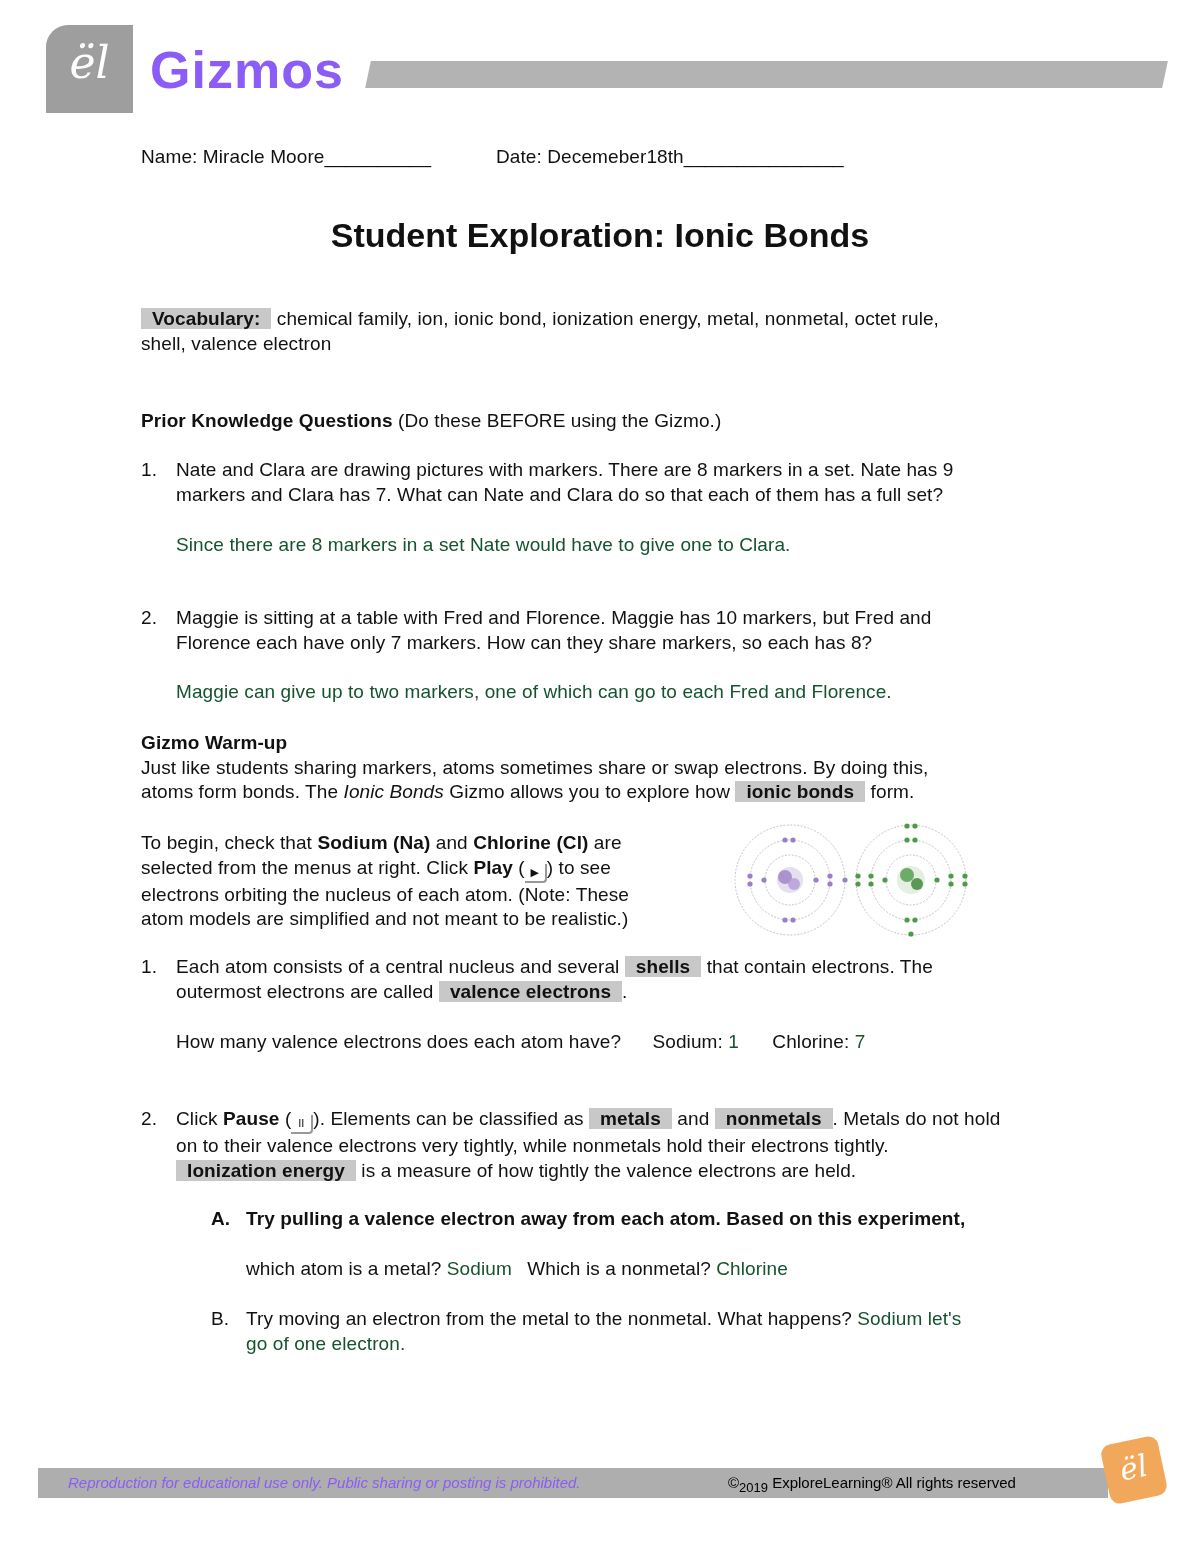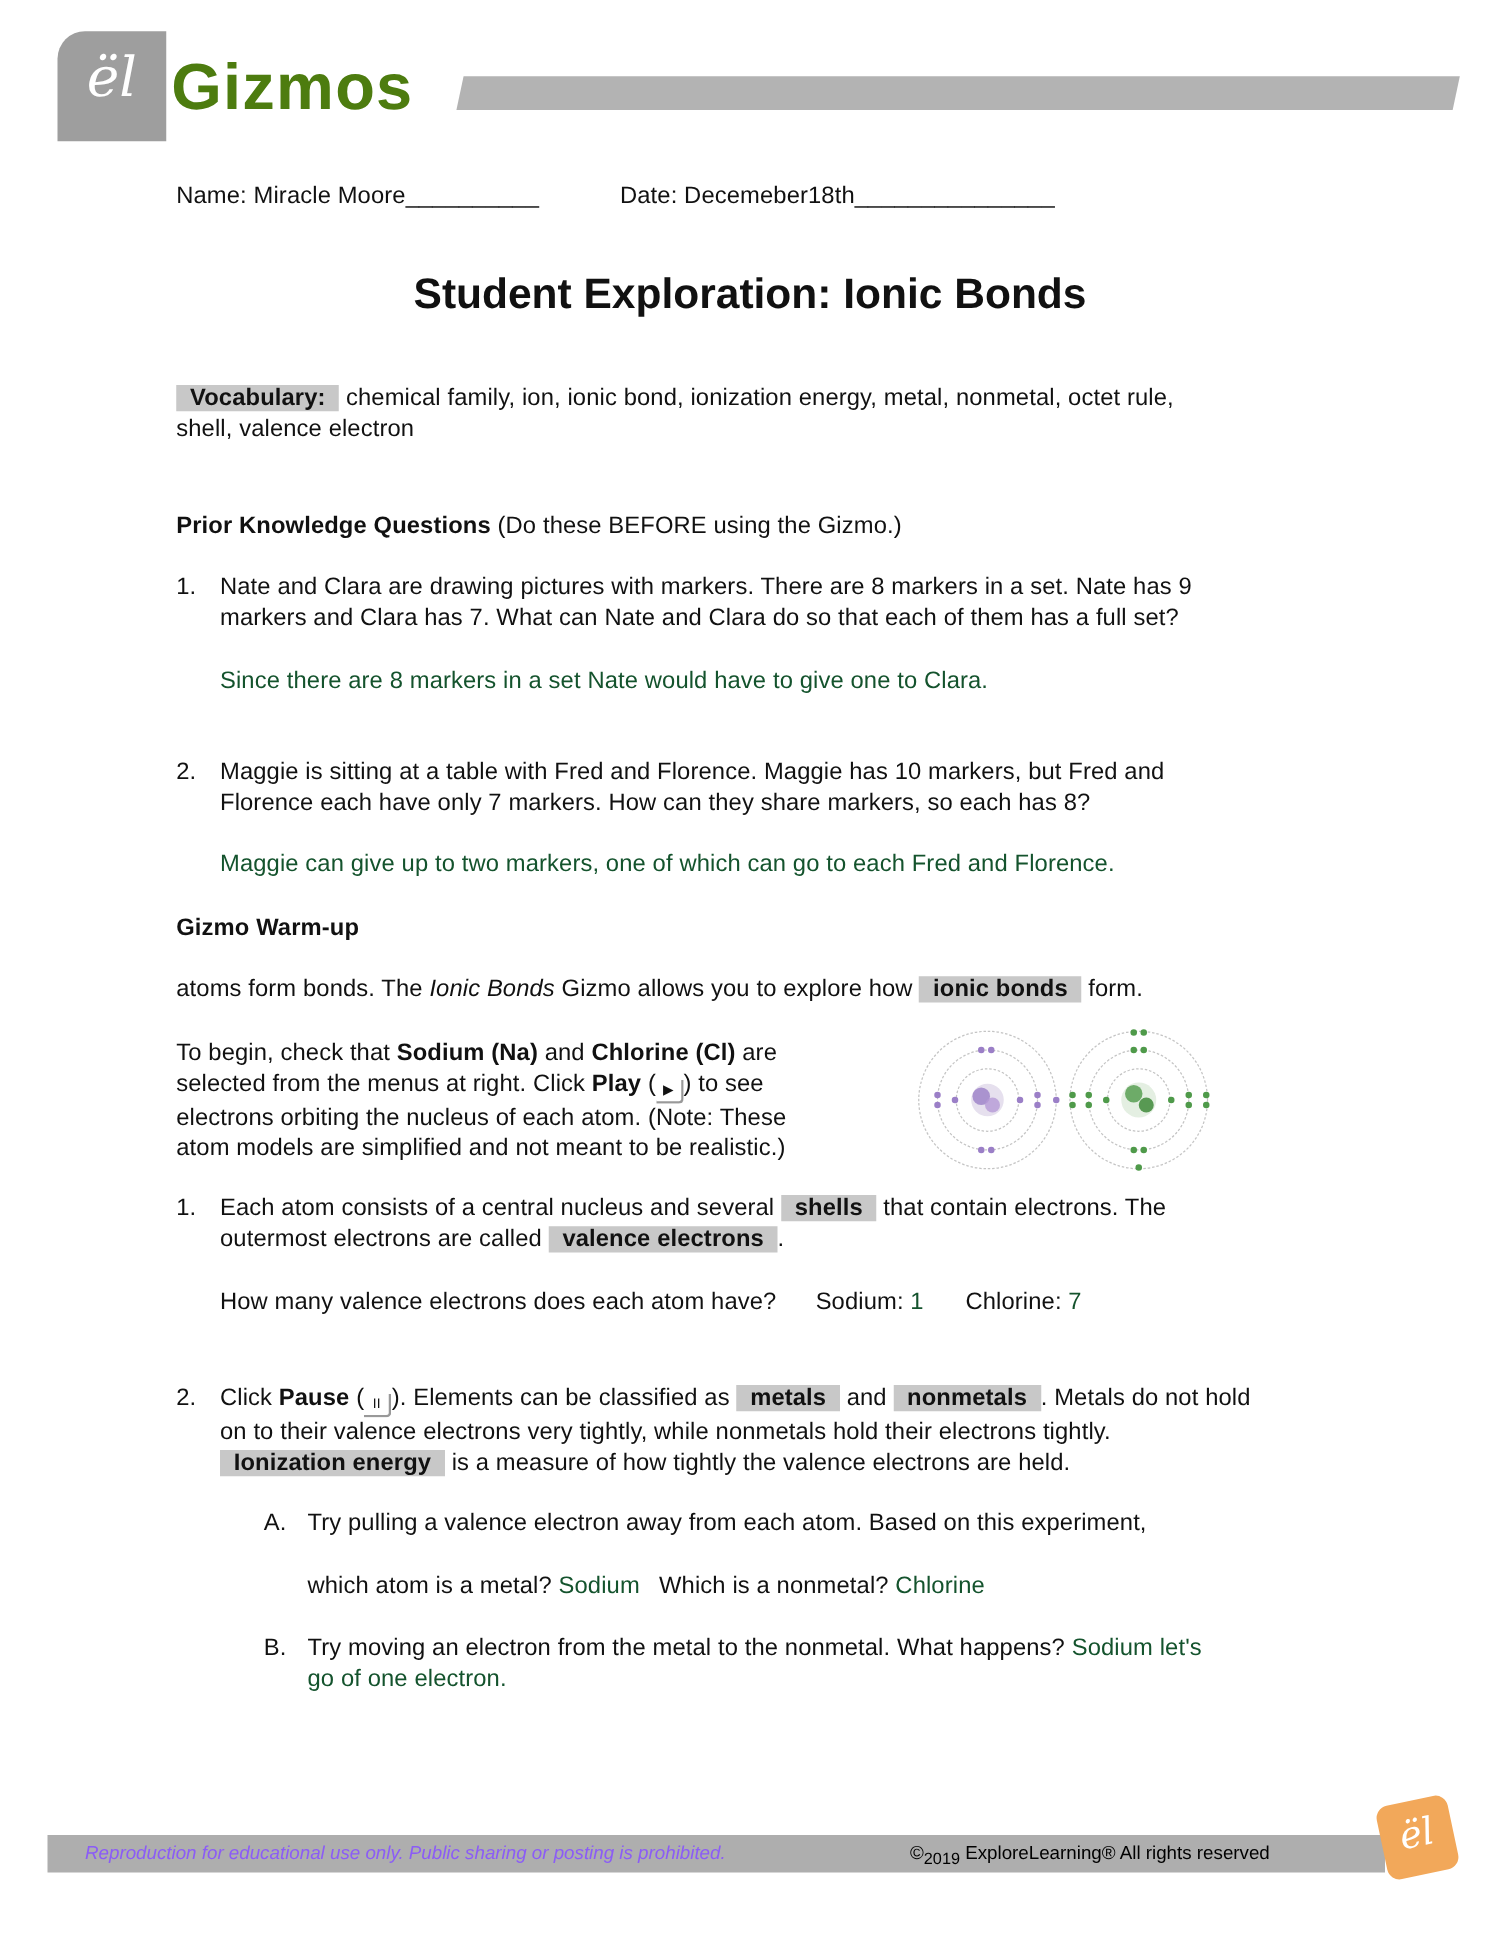--- a/index.html
+++ b/index.html
@@ -9,21 +9,21 @@
   .txt { font-size: 19px; line-height: 24.5px; letter-spacing: 0.1px; }
   .red { color: #14532d; }
   .hl { background: #c8c8c8; font-weight: bold; padding: 0 11px; }
   b { font-weight: bold; }
 
   
   .logo-box { left: 46px; top: 25px; width: 87px; height: 88px; background: #9e9e9e;
               border-top-left-radius: 22px; }
   .logo-glyph { left: 0; top: 12px; width: 87px; text-align: center; color: #fff;
                 font-family: "DejaVu Serif", serif; font-style: italic; font-size: 44px; }
-  .brand { left: 137px; top: 40px; font-size: 52px; color: #4d7c0f; font-weight: bold;
+  .brand { left: 150px; top: 40px; font-size: 52px; color: #8b5cf6; font-weight: bold;
            letter-spacing: 1px; }
   .header-bar { left: 368px; top: 61px; width: 797px; height: 27px; background: #b3b3b3;
                 transform: skewX(-12deg); }
 
   
   .footer-bar { left: 38px; top: 1468px; width: 1070px; height: 30px; background: #aeaeae; }
   .footer-left { left: 68px; top: 1474px; font-size: 15px; color: #8b5cf6; font-style: italic; }
   .footer-right { left: 728px; top: 1474px; font-size: 15px; color: #000000; }
   .footer-right sub { font-size: 13px; }
   .footer-logo { left: 1105px; top: 1440px; width: 58px; height: 60px; background: #f2a85a;
@@ -75,21 +75,21 @@
 <div class="abs txt red" style="left:176px; top:533px;">Since there are 8 markers in a set Nate would have to give one to Clara.</div>
 
 <div class="abs txt" style="left:141px; top:606px; width:930px;">
   <span class="num">2.</span><span>Maggie is sitting at a table with Fred and Florence. Maggie has 10 markers, but Fred and</span><br>
   <span class="indent">Florence each have only 7 markers. How can they share markers, so each has 8?</span>
 </div>
 <div class="abs txt red" style="left:176px; top:680px;">Maggie can give up to two markers, one of which can go to each Fred and Florence.</div>
 
 <div class="abs txt" style="left:141px; top:731px; width:930px;">
   <b>Gizmo Warm-up</b><br>
-  <br>
+  <span>Just like students sharing markers, atoms sometimes share or swap electrons. By doing this,</span><br>
   <span>atoms form bonds. The </span><i>Ionic Bonds</i><span> Gizmo allows you to explore how </span><span class="hl">ionic bonds</span><span> form.</span>
 </div>
 
 <div class="abs txt" style="left:141px; top:831px; width:570px;">
   <span>To begin, check that </span><b>Sodium (Na)</b><span> and </span><b>Chlorine (Cl)</b><span> are</span><br>
   <span>selected from the menus at right. Click </span><b>Play</b><span> (</span><span class="icon-btn">▶</span><span>) to see</span><br>
   <span>electrons orbiting the nucleus of each atom. (Note: These</span><br>
   <span>atom models are simplified and not meant to be realistic.)</span>
 </div>
 
@@ -153,21 +153,21 @@
   <span style="margin-left:26px;">Sodium: </span><span class="red">1</span>
   <span style="margin-left:28px;text-align:center;">Chlorine: </span><span class="red">7</span>
 </div>
 
 <div class="abs txt" style="left:141px; top:1107px; width:940px;">
   <span class="num">2.</span><span>Click </span><b>Pause</b><span> (</span><span class="icon-btn">II</span><span>). Elements can be classified as </span><span class="hl">metals</span><span> and </span><span class="hl">nonmetals</span><span>. Metals do not hold</span><br>
   <span class="indent">on to their valence electrons very tightly, while nonmetals hold their electrons tightly.</span><br>
   <span style="padding-left:35px;"></span><span class="hl">Ionization energy</span><span> is a measure of how tightly the valence electrons are held.</span>
 </div>
 
-<div class="abs txt" style="left:211px; top:1207px;">
+<div class="abs txt" style="left:211px; top:1207px;font-weight:bold;">
   <span class="num">A.</span><span>Try pulling a valence electron away from each atom. Based on this experiment,</span>
 </div>
 <div class="abs txt" style="left:246px; top:1257px;">
   <span>which atom is a metal? </span><span class="red">Sodium</span>
   <span style="margin-left:10px;">Which is a nonmetal? </span><span class="red">Chlorine</span>
 </div>
 
 <div class="abs txt" style="left:211px; top:1307px; width:860px;">
   <span class="num">B.</span><span>Try moving an electron from the metal to the nonmetal. What happens? </span><span class="red">Sodium let's</span><br>
   <span class="indent red">go of one electron.</span>

